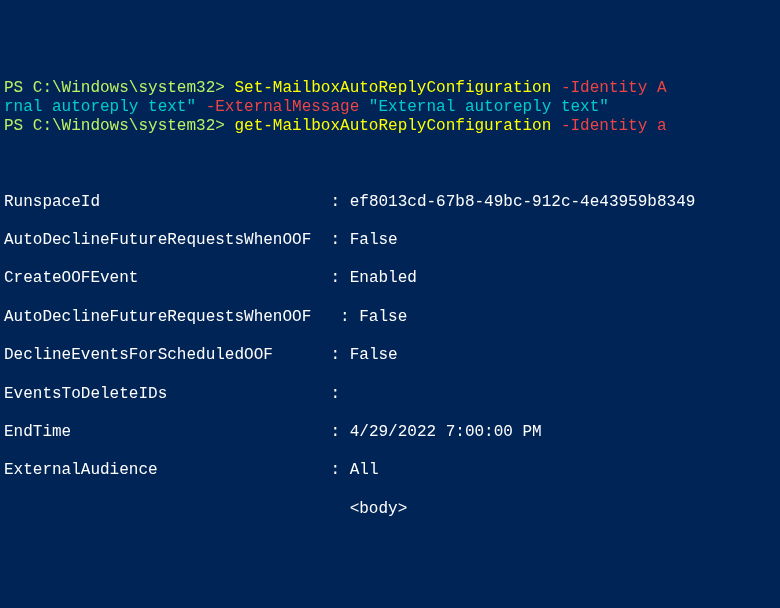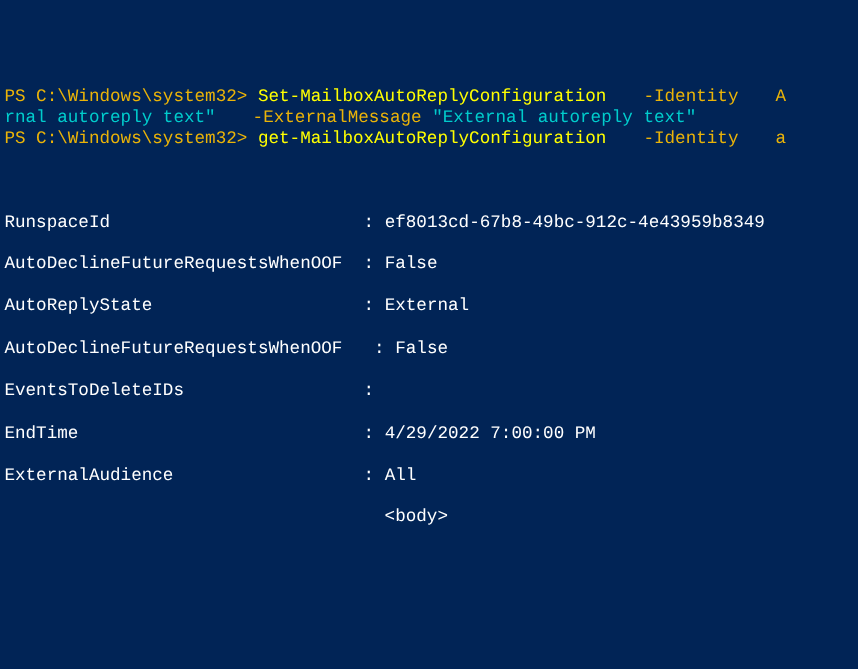--- a/index.html
+++ b/index.html
@@ -12,40 +12,41 @@
       font-family: 'Consolas', 'Courier New', monospace;
       font-size: 16px;
       line-height: 1.2;
       padding: 2px 4px;
       color: #ffffff;
       width: 780px;
       height: 608px;
       overflow: hidden;
       white-space: pre;
     }
-    .prompt { color: #eab308; }
+    .prompt { color: #bef264; }
     .command { color: #ffff00; text-align: center; }
-    .param { color: #eab308; margin-left: 24px; }
+    .param { color: #ef4444; }
     .string { color: #00cccc; }
     .output { color: #ffffff; }
     .line { display: block; }
     .prop-block { margin-top: 18px; }
     .prop-row { display: block; }
   </style>
 </head>
 <body>
 
 
 
 <span class="line"><span class="prompt">PS C:\Windows\system32&gt; </span><span class="command">Set-MailboxAutoReplyConfiguration</span><span class="param"> -Identity </span><span class="param">A</span></span><span class="line"><span class="string">rnal autoreply text"</span><span class="param"> -ExternalMessage </span><span class="string">"External autoreply text"</span></span><span class="line"><span class="prompt">PS C:\Windows\system32&gt; </span><span class="command">get-MailboxAutoReplyConfiguration</span><span class="param"> -Identity </span><span class="param">a</span></span>
 <div class="prop-block">
 <span class="prop-row output"><span>RunspaceId                       </span> : <span>ef8013cd-67b8-49bc-912c-4e43959b8349</span></span>
 <span class="prop-row output"><span>AutoDeclineFutureRequestsWhenOOF </span> : <span>False</span></span>
-<span class="prop-row output"><span>AutoReplyState                   </span> : <span>External</span></span>
+<span class="prop-row output"><span>CreateOOFEvent                   </span> : <span>Enabled</span></span>
 <span class="prop-row output"><span>AutoDeclineFutureRequestsWhenOOF  </span> : <span>False</span></span>
+<span class="prop-row output"><span>DeclineEventsForScheduledOOF     </span> : <span>False</span></span>
 <span class="prop-row output"><span>EventsToDeleteIDs                </span> :<span></span></span>
 <span class="prop-row output"><span>EndTime                          </span> : <span>4/29/2022 7:00:00 PM</span></span>
 <span class="prop-row output"><span>ExternalAudience                 </span> : <span>All</span></span>
 <span class="prop-row output"><span>                                    </span><span>&lt;body&gt;</span></span>
 
 
 
 
 
 

